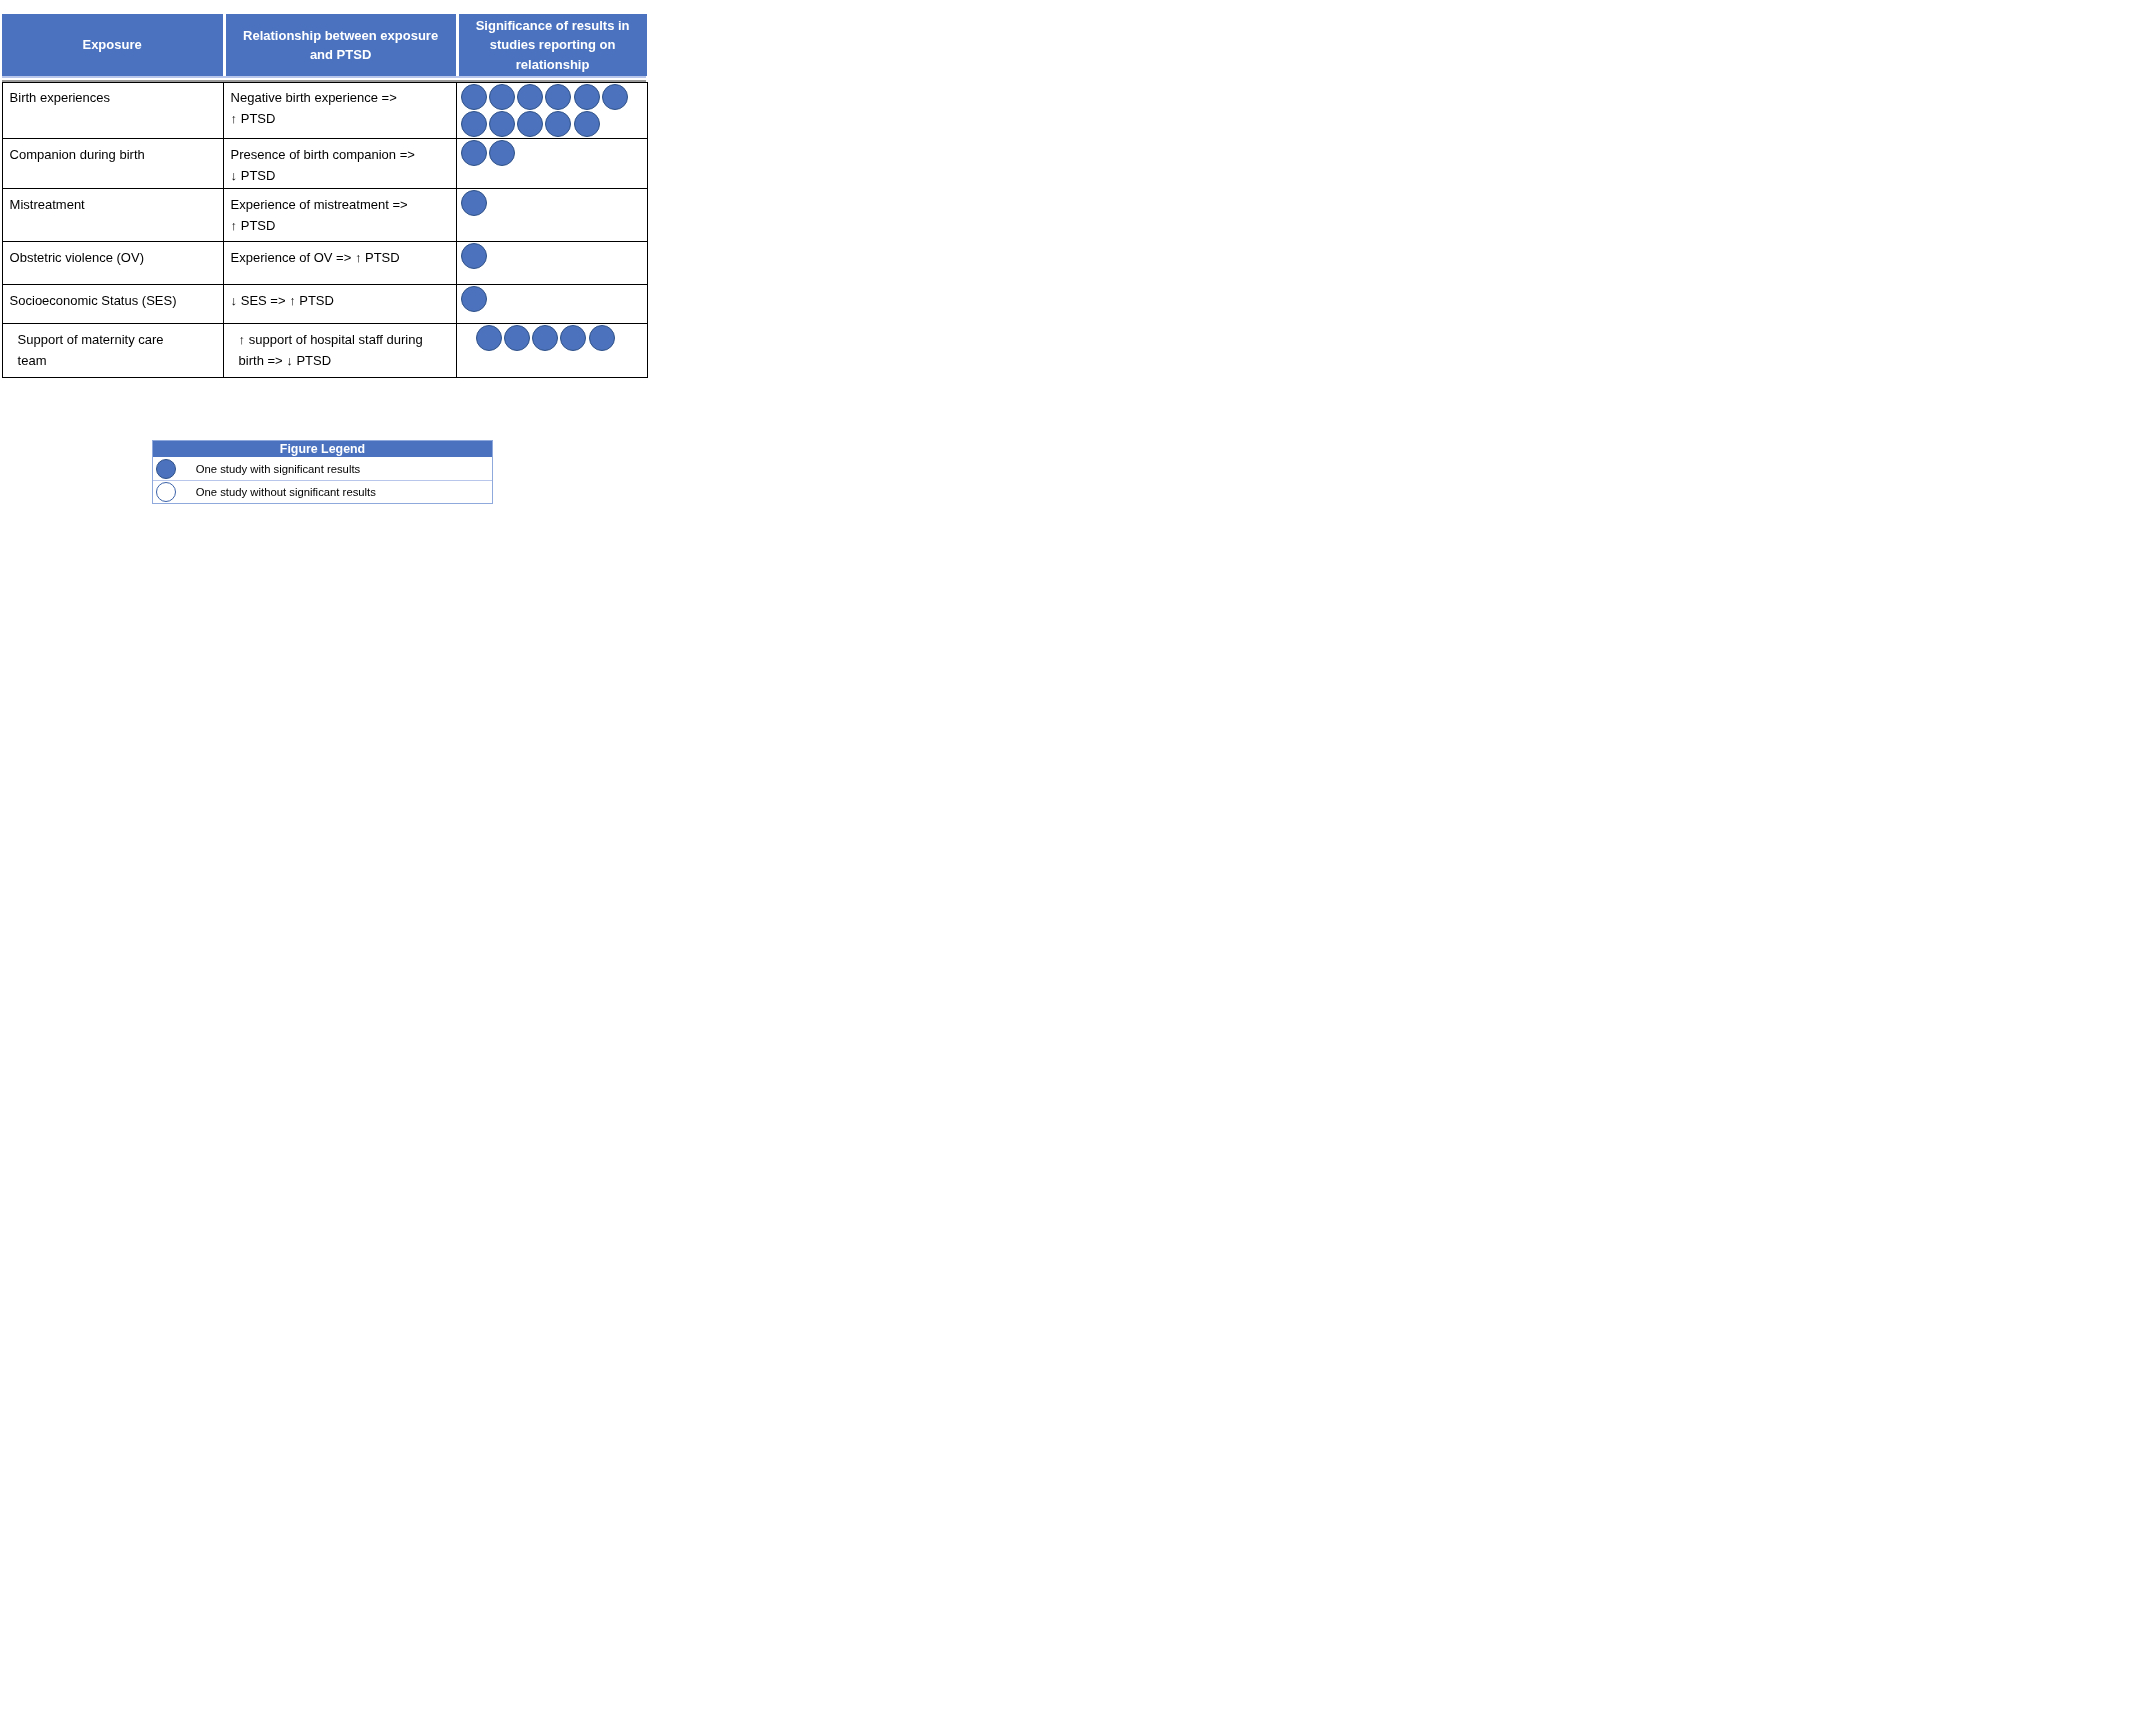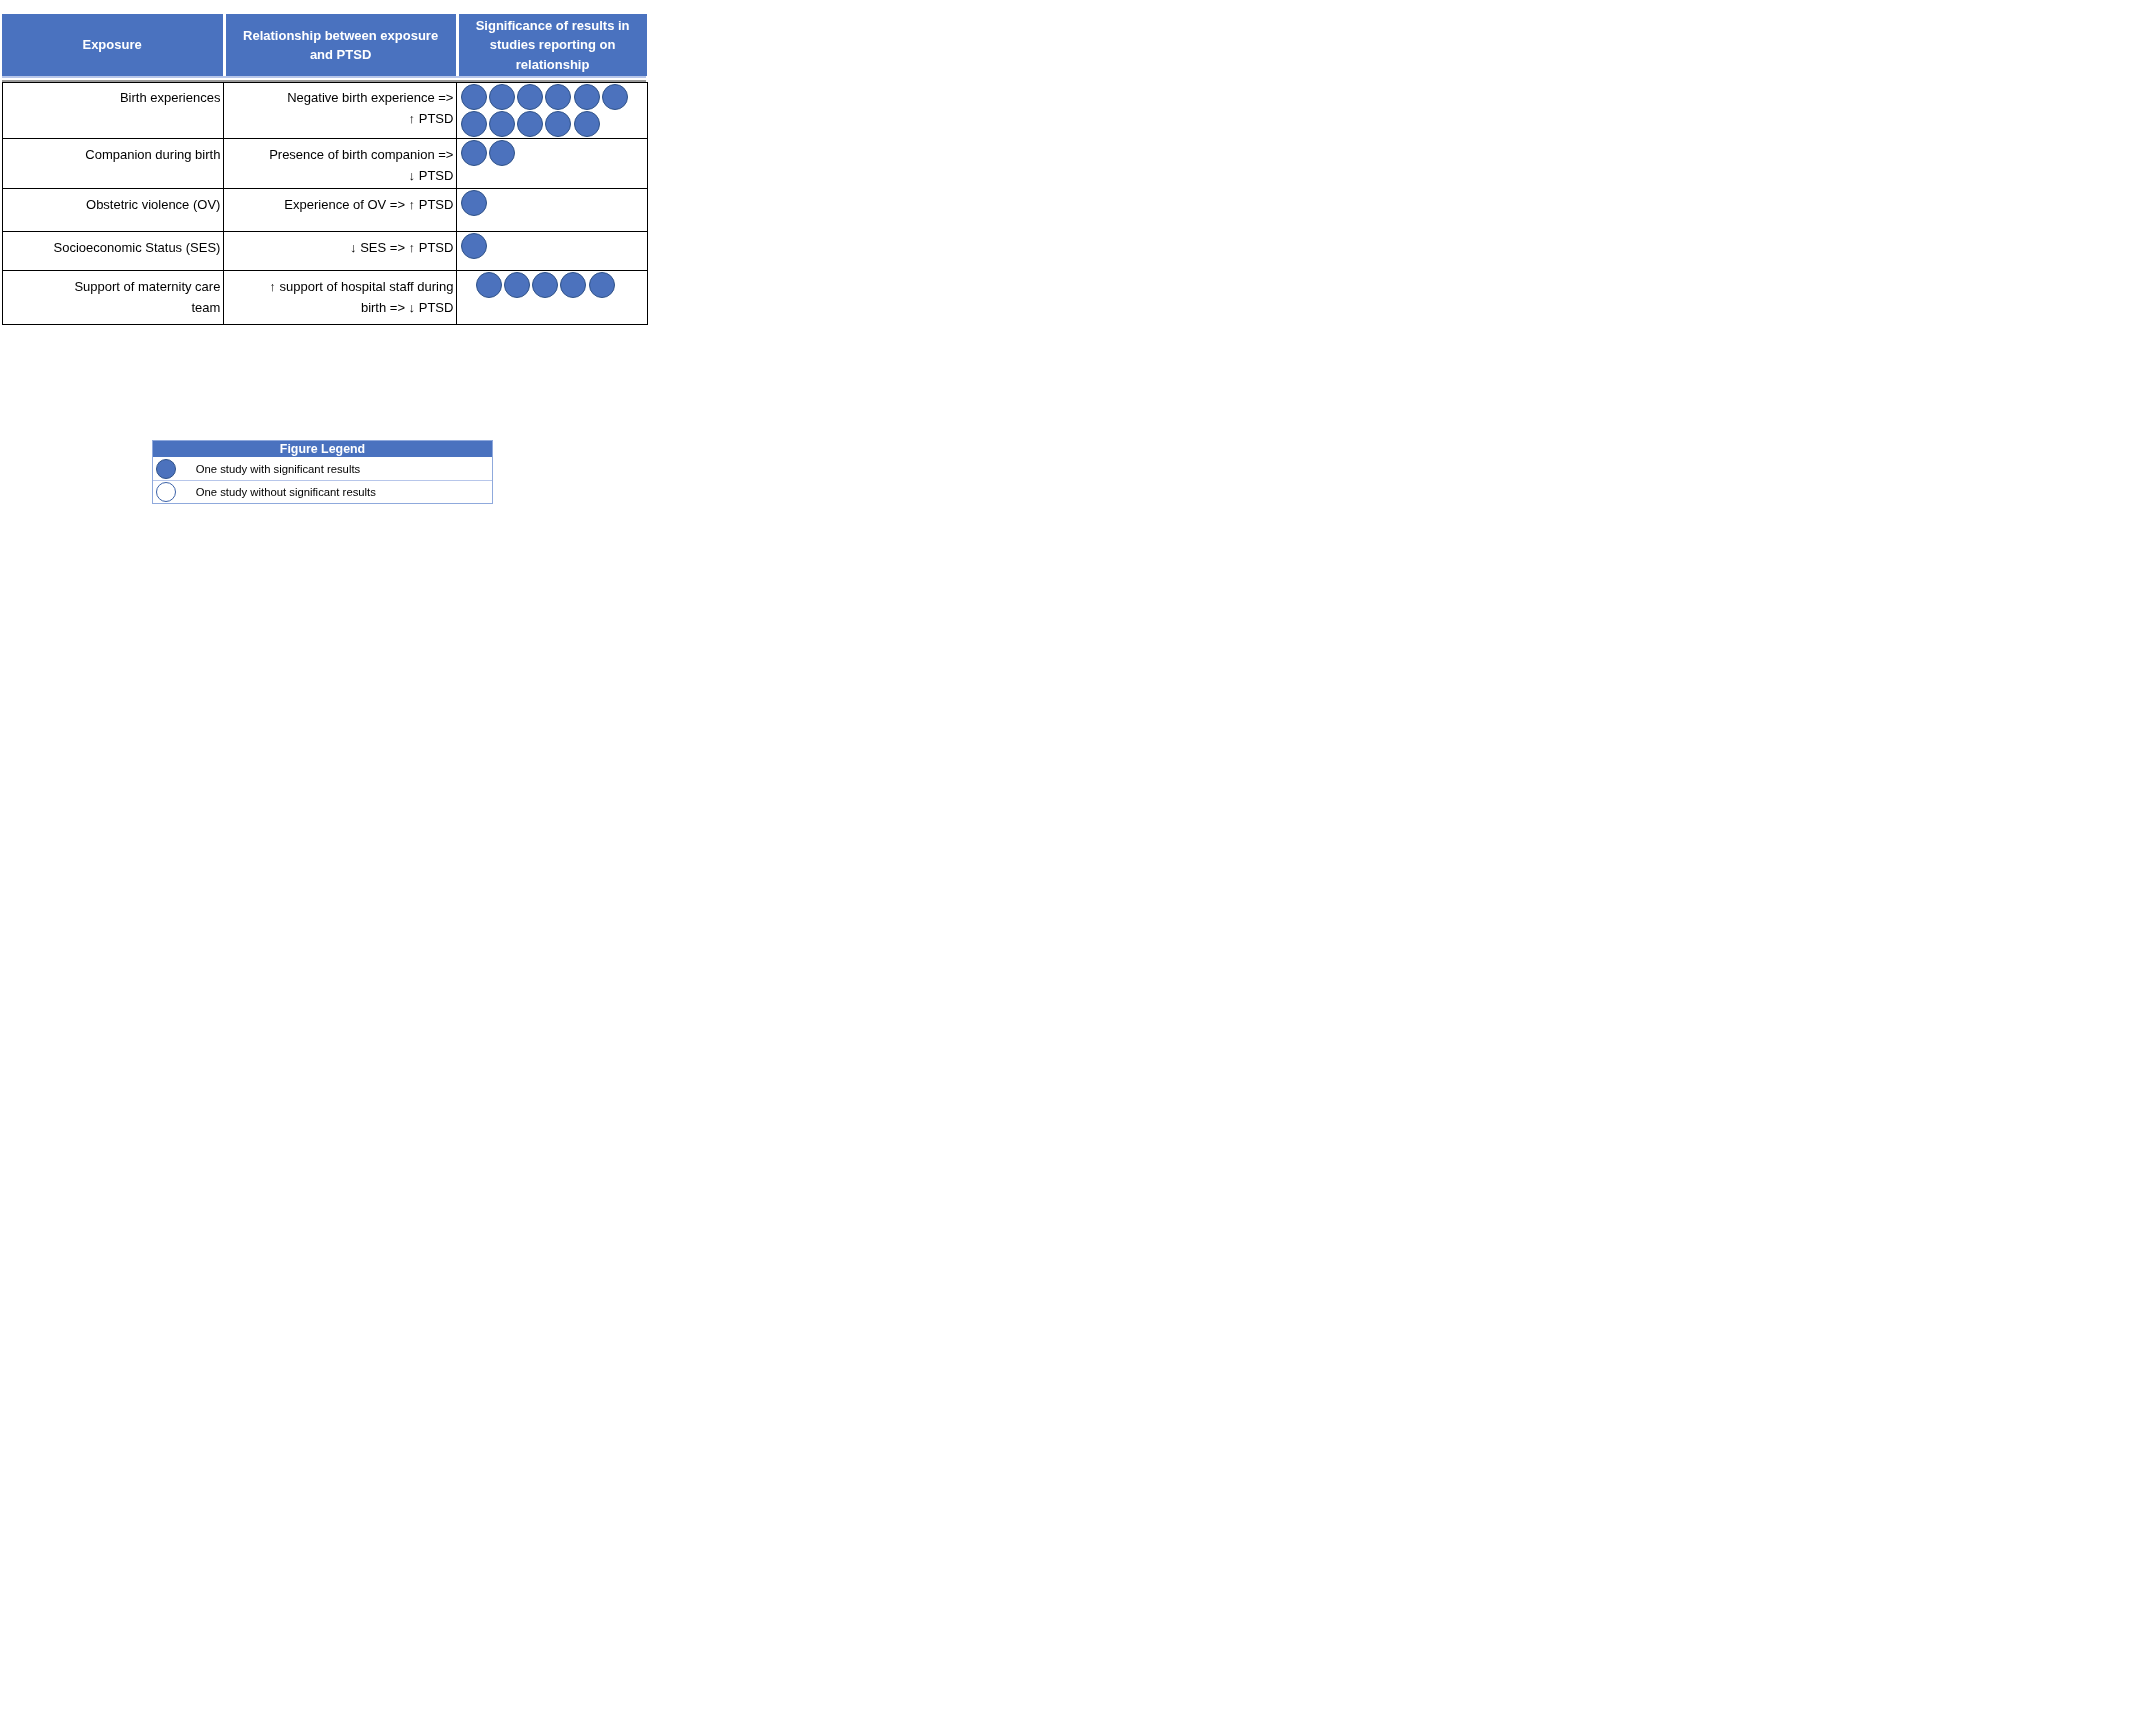--- a/index.html
+++ b/index.html
@@ -22,21 +22,21 @@
   .hcell + .hcell{border-left:3.8px solid #ffffff;}
   .accent-strip{height:2.2px;background:#b7c6ea;}
   .gap-white{height:2.2px;background:#ffffff;}
   .gray-line{height:1.6px;background:#9a9a9a;}
   table.body{
     border-collapse:collapse;table-layout:fixed;width:644px;
   }
   table.body col.c1{width:221px;} table.body col.c2{width:233px;} table.body col.c3{width:191px;}
   table.body td{
     border:1.1px solid #000;border-top-width:1.6px;border-bottom-width:1.6px;
-    vertical-align:top;box-sizing:border-box;overflow:hidden;text-align:right;
+    vertical-align:top;box-sizing:border-box;overflow:hidden;
   }
   td.txt{font-size:13px;line-height:1.62;white-space:pre-line;padding:4.3px 2.2px 2.2px 7px;}
   td.dotcell{vertical-align:middle;padding:0;}
   .dots{display:flex;flex-wrap:wrap;gap:1.1px 2.2px;padding:1.1px 4.3px;align-items:center;}
   .dot{
     width:26px;height:26px;border-radius:50%;flex:0 0 auto;
     background:#4c72bd;border:1.1px solid #2e5188;box-sizing:border-box;
   }
   tr.r1 td{height:55px;} tr.r2 td{height:50px;} tr.r3 td{height:53px;}
   tr.r4 td{height:43px;} tr.r5 td{height:39px;} tr.r6 td{height:54px;padding-left:15px;} tr.r7 td{height:38px;}
@@ -112,20 +112,30 @@
           <td class="txt">Companion during birth</td>
           <td class="txt">Presence of birth companion =&gt;
 ↓ PTSD</td>
           <td class="dotcell">
               <div class="dots">
                 <span class="dot"></span>
                 <span class="dot"></span>
               </div>
             </td>
         </tr>
+        <tr class="r3">
+          <td class="txt">Mistreatment</td>
+          <td class="txt">Experience of mistreatment =&gt;
+↑ PTSD</td>
+          <td class="dotcell">
+              <div class="dots">
+                <span class="dot"></span>
+              </div>
+            </td>
+        </tr>
         <tr class="r4">
           <td class="txt">Obstetric violence (OV)</td>
           <td class="txt">Experience of OV =&gt; ↑ PTSD</td>
           <td class="dotcell">
               <div class="dots">
                 <span class="dot"></span>
               </div>
             </td>
         </tr>
         <tr class="r5">

